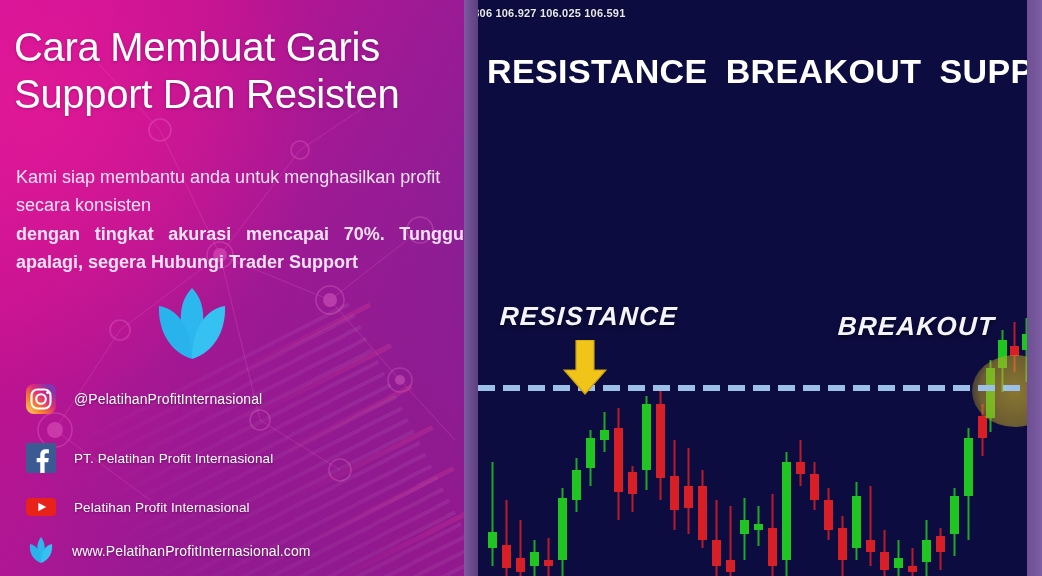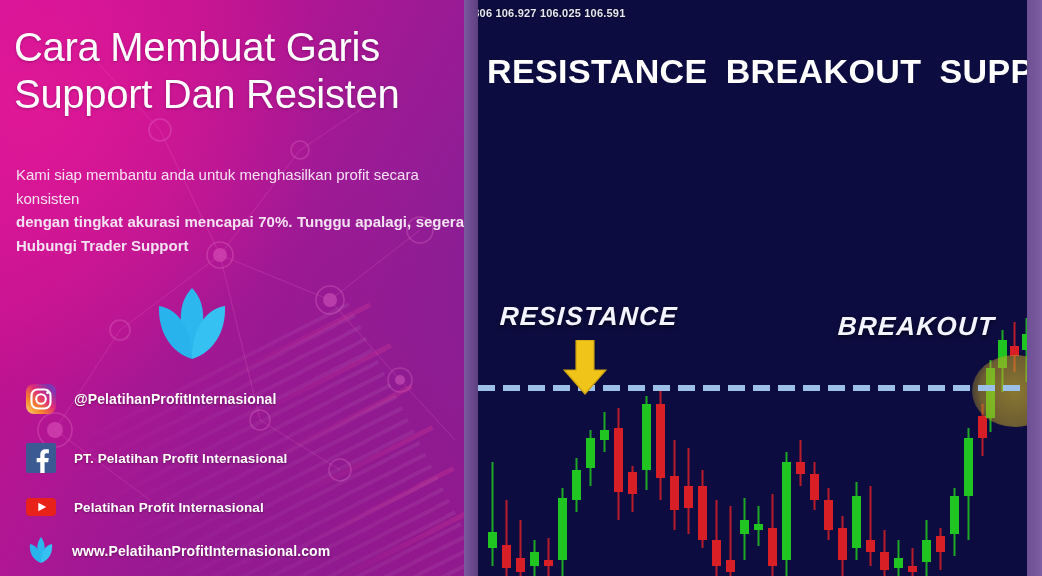--- a/index.html
+++ b/index.html
@@ -43,35 +43,35 @@
     -webkit-mask-image:linear-gradient(to left, #000 0%, transparent 72%);
   }
 
   #headline{
     position:absolute; left:14px; top:24px; width:452px;
     color:#ffffff; font-weight:normal; font-size:40px; line-height:1.18;
     letter-spacing:-0.3px; text-shadow:0 1px 3px rgba(70,0,60,0.35);
   }
   #subcopy{
     position:absolute; left:16px; top:163px; width:448px;
-    color:#f3e2f2; font-size:15px; line-height:1.58;
+    color:#f3e2f2; font-size:18px; line-height:1.58;
   }
   #subcopy .justify{ text-align:justify; text-align-last:left;font-weight:bold; }
 
   
   #brand-logo{ position:absolute; left:146px; top:286px; width:92px; height:82px; }
 
   
   .contact-row{ position:absolute; left:26px; display:flex; align-items:center; gap:18px; }
   #row-ig{ top:384px; }
   #row-fb{ top:443px; }
   #row-yt{ top:492px; }
   #row-web{ top:536px;gap:16px; }
   .contact-label{
-    color:#ffffff; font-size:13.5px; font-weight:bold; letter-spacing:0.1px;
+    color:#ffffff; font-size:13.5px; font-weight:normal; letter-spacing:0.1px;
     white-space:nowrap; text-shadow:0 1px 2px rgba(60,0,50,0.5);
   }
   #row-ig .contact-label{ font-size:14px; }
   #row-web .contact-label{ font-size:14px; }
   .ico-box{ width:30px; height:30px; flex:0 0 30px; position:relative; }
 
   
   #divider-strip{
     position:absolute; left:464px; top:0; width:14px; height:576px;
     background:linear-gradient(to right,#7b5aa0,#6a4a8d 55%,#5d3f80);

